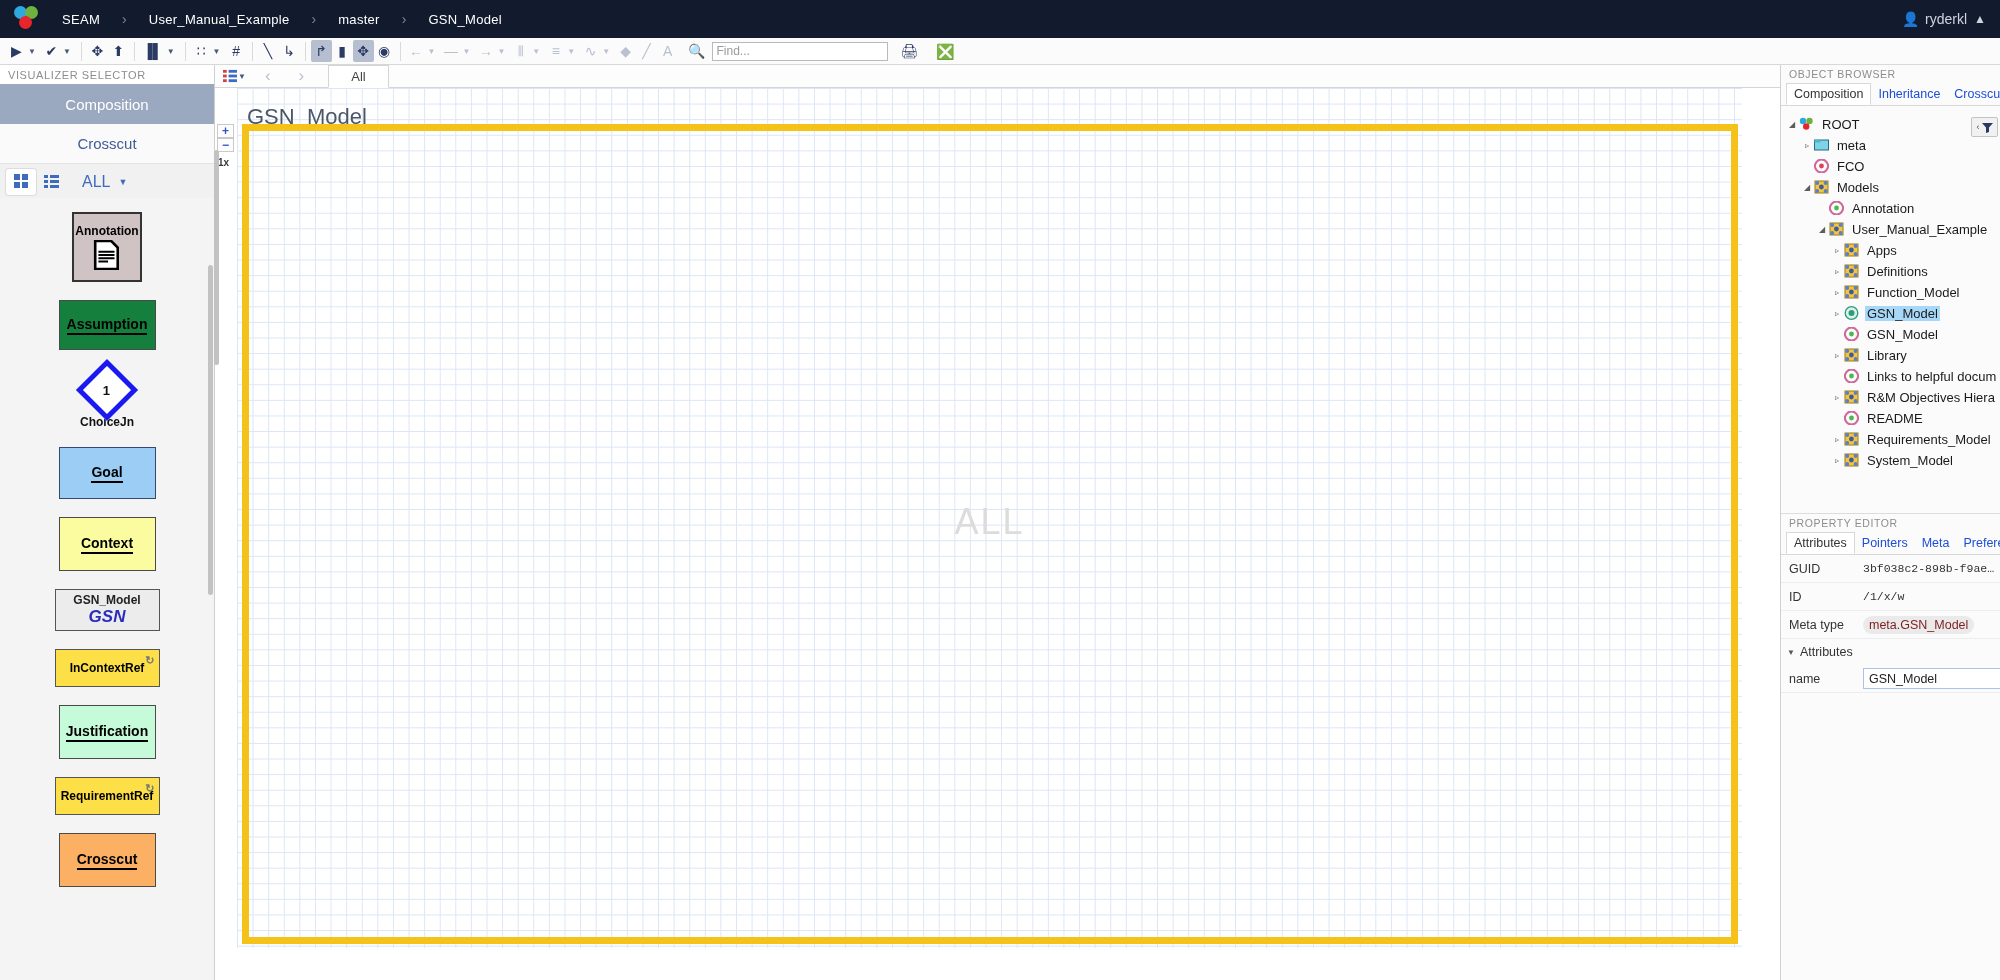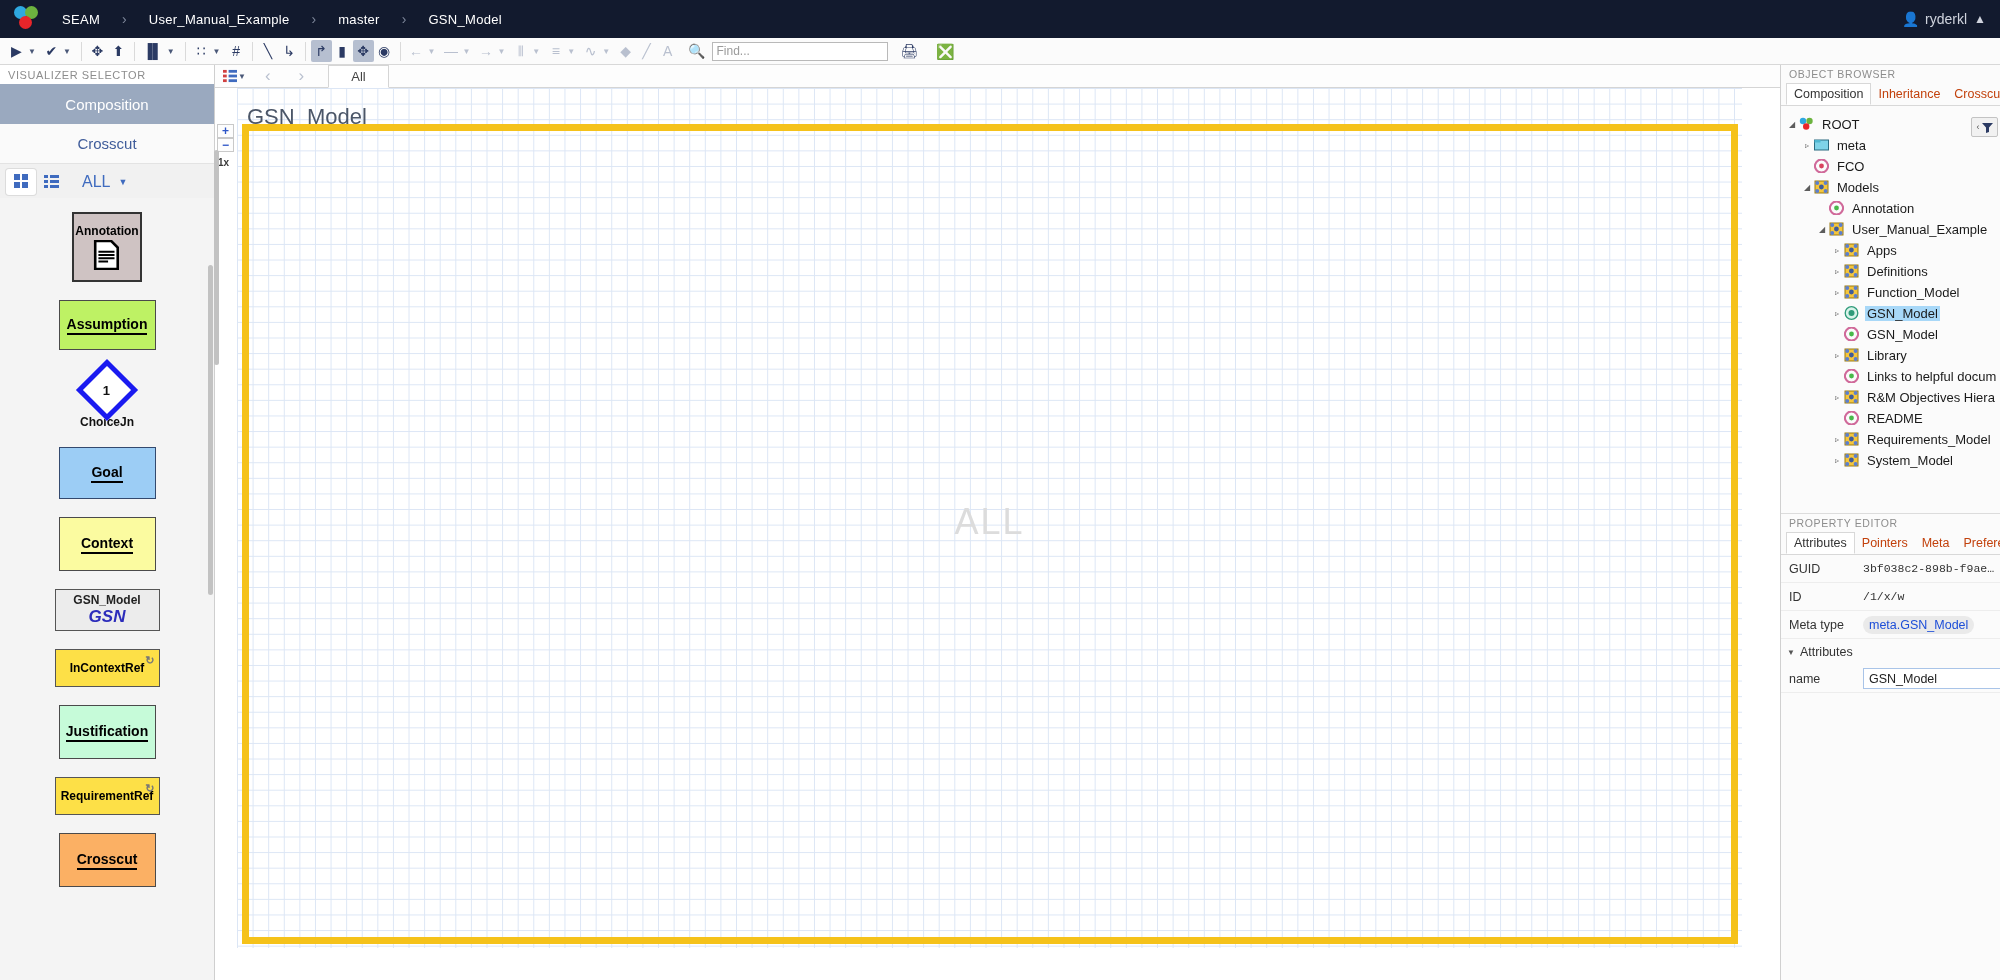--- a/index.html
+++ b/index.html
@@ -98,21 +98,21 @@
   .pbox {
     position: relative; display: flex; align-items: center; justify-content: center;
     font-size: 14px; font-weight: bold; color: #000;
   }
   .pbox.annotation {
     width: 70px; height: 70px; background: #cfc3c3; border: 2px solid #333;
     flex-direction: column; gap: 2px; font-size: 12px;
   }
   .doc-ic { width: 28px; height: 30px; }
   .pbox.plain {
-    width: 97px; height: 50px; background: #bef264; border: 1px solid #4a4a4a;
+    width: 97px; height: 50px; background: #15803d; border: 1px solid #4a4a4a;
   }
   .pbox.ctx { width: 97px; height: 54px; background: #fbfba0; border: 1px solid #4a4a4a; }
   .pbox.goal { width: 97px; height: 52px; background: #9ccdf5; border: 1px solid #33496e; }
   .pbox.just { width: 97px; height: 54px; background: #c6fbd9; border: 1px solid #4a4a4a; }
   .pbox.sol { width: 97px; height: 54px; background: #fbb064; border: 1px solid #4a4a4a; }
   .pbox.gray {
     width: 105px; height: 42px; background: #ececec; border: 1px solid #555;
     flex-direction: column; gap: 0px;
   }
   .pbox.ref {
@@ -181,21 +181,21 @@
   
   .rightpanel {
     position: absolute; right: 0; top: 65px; width: 220px; height: 915px;
     background: #fbfbfb; border-left: 1px solid #d0d0d0;
   }
   .rp-title {
     height: 18px; font-size: 10.5px; color: #8d8d8d; letter-spacing: .6px; padding: 3px 0 0 8px;
   }
   .rp-tabs { display: flex; align-items: flex-end; height: 23px; border-bottom: 1px solid #d8d8d8; padding-left: 5px; }
   .rp-tab {
-    font-size: 12.5px; color: #c2410c; padding: 0 7px; height: 22px;
+    font-size: 12.5px; color: #1d4ed8; padding: 0 7px; height: 22px;
     display: flex; align-items: center; cursor: pointer;
   }
   .rp-tab.sel {
     color: #333; background: #fff; border: 1px solid #d8d8d8; border-bottom-color: #fff;
   }
   .tree { position: relative; padding: 8px 0 0 4px; height: 402px; overflow: hidden; }
   .trow { display: flex; align-items: center; height: 21px; font-size: 13px; color: #1a1a1a; white-space: nowrap; cursor: pointer; }
   .trow.selected .tlabel { background: #a8d8f8; }
   .tw { width: 14px; text-align: center; font-size: 8px; color: #5d5d5d; flex: none; }
   .tico { width: 17px; height: 15px; margin-right: 4px; flex: none; position: relative; }
@@ -203,21 +203,21 @@
   .filterbtn {
     position: absolute; right: 2px; top: 11px; width: 27px; height: 20px;
     border: 1px solid #c3c3c3; background: #f1f1f1; border-radius: 2px;
     display: flex; align-items: center; justify-content: center; gap: 2px; cursor: pointer;
   }
   .filterbtn .lt { font-size: 9px; color: #555; }
   .prop { position: absolute; left: 0; right: 0; top: 448px; bottom: 0; border-top: 1px solid #dcdcdc; }
   .prow { display: flex; align-items: center; height: 28px; font-size: 12.5px; border-bottom: 1px solid #ededed; }
   .pk { width: 82px; padding-left: 8px; color: #333; flex: none; }
   .pv { color: #333; font-family: "Liberation Mono", monospace; font-size: 11.5px; }
-  .pv.mono-blue { color: #1d4ed8; font-family: "Liberation Sans", sans-serif; font-size: 12.5px; background: #eaeaea; padding: 2px 6px; border-radius: 9px; }
+  .pv.mono-blue { color: #7f1d1d; font-family: "Liberation Sans", sans-serif; font-size: 12.5px; background: #eaeaea; padding: 2px 6px; border-radius: 9px; }
   .sect { display: flex; align-items: center; height: 26px; font-size: 12.5px; color: #333; padding-left: 6px; }
   .sect .cv { font-size: 8px; margin-right: 5px; color: #555; }
   .pinput {
     height: 21px; flex: 1; margin-right: 8px; border: 1px solid #a9c4e8; background: #fff;
     font-size: 12.5px; padding: 0 5px; color: #222; font-family: "Liberation Sans", sans-serif;
   }
 </style>
 </head>
 <body>
 

